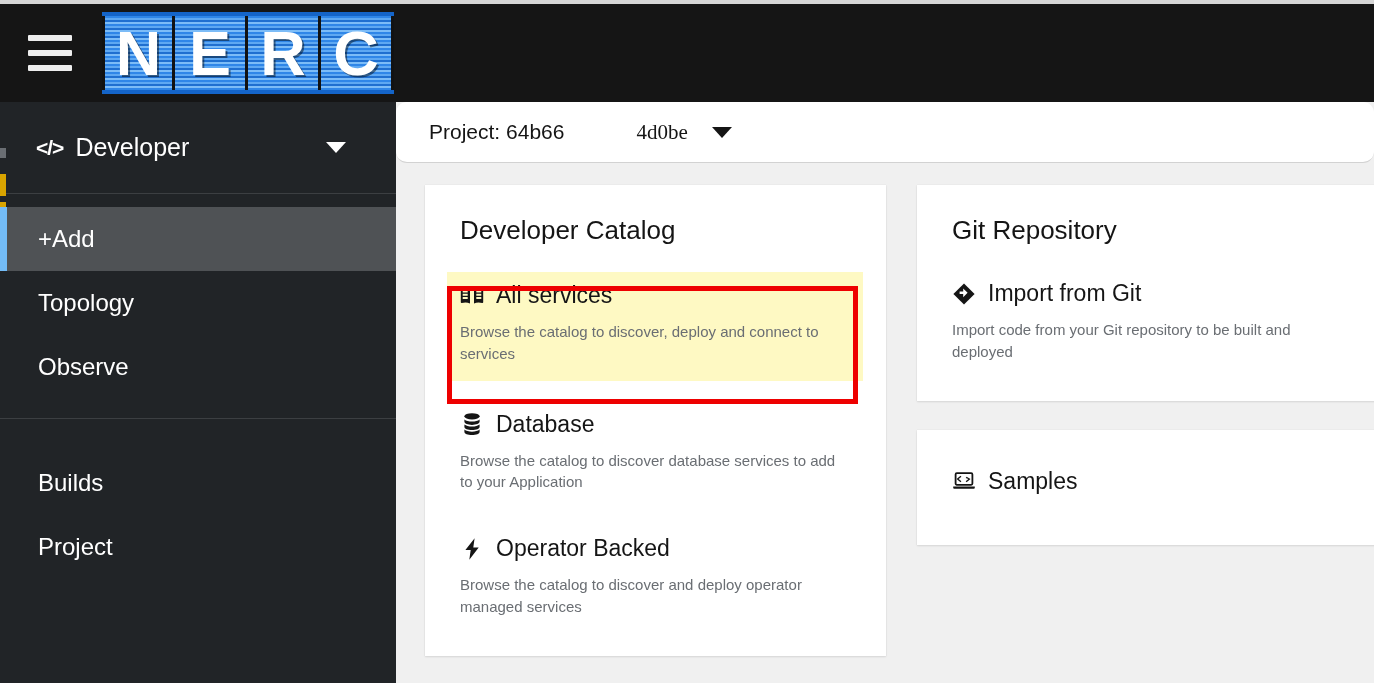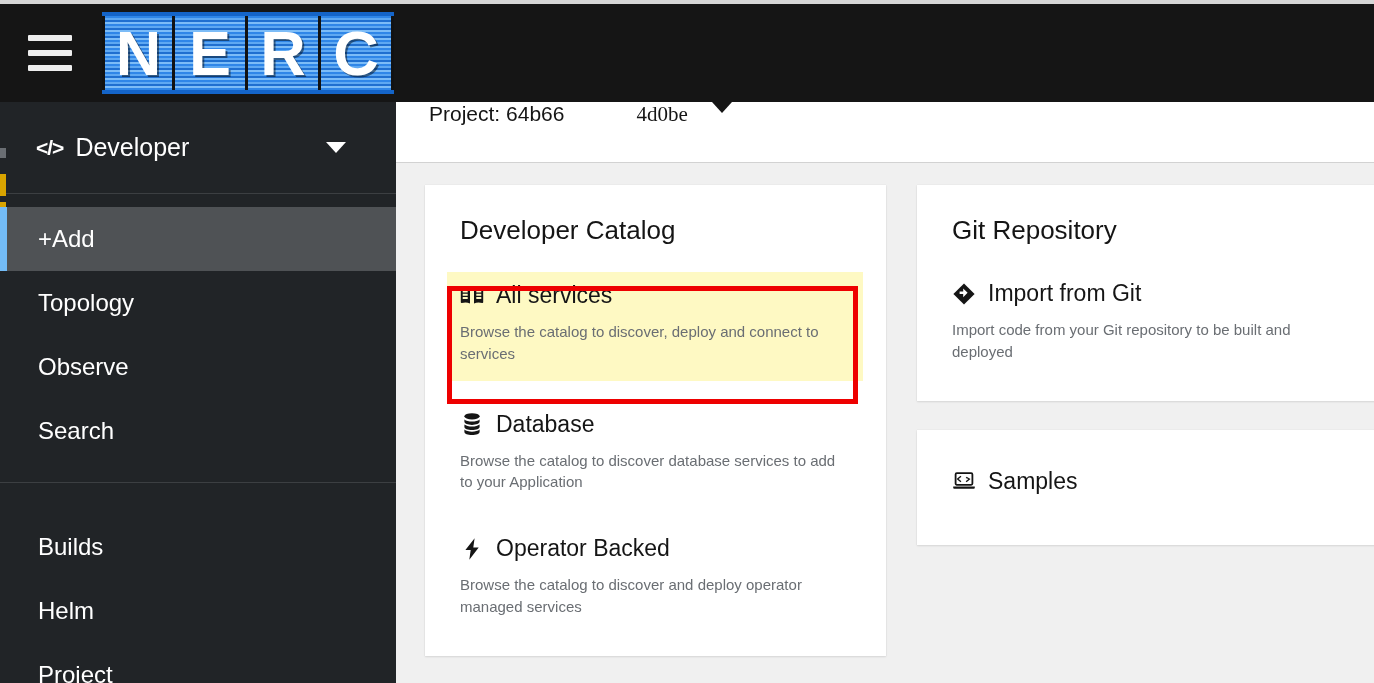--- a/index.html
+++ b/index.html
@@ -175,22 +175,23 @@
     width: 978px; height: 581px;
     background: #f0f0f0;
     overflow: hidden;
   }
 
   .project-bar {
     height: 61px;
     background: #ffffff;
     border-bottom: 1px solid #d2d2d2;
     display: flex;
-    align-items: flex-start;
-    position: relative;
+    align-items: center;
+    position: relative;
+    border-radius: 11px;
   }
   .project-label {
     margin-left: 33px;
     font-size: 21px;
     color: #151515;
     white-space: nowrap;
   }
   .project-redaction {
     width: 72px;
     height: 26px;
@@ -328,33 +329,27 @@
     <div class="nav-list">
       <div class="nav-item active">
         <span>+Add</span>
       </div>
       <div class="nav-item">
         <span>Topology</span>
       </div>
       <div class="nav-item">
         <span>Observe</span>
       </div>
-      <div class="nav-item">
-        <span>Search</span>
-      </div>
     </div>
 
     <div class="nav-divider"></div>
 
     <div class="nav-list">
       <div class="nav-item">
         <span>Builds</span>
-      </div>
-      <div class="nav-item">
-        <span>Helm</span>
       </div>
       <div class="nav-item">
         <span>Project</span>
       </div>
     </div>
 
   </div>
 
   <div class="main">
 

